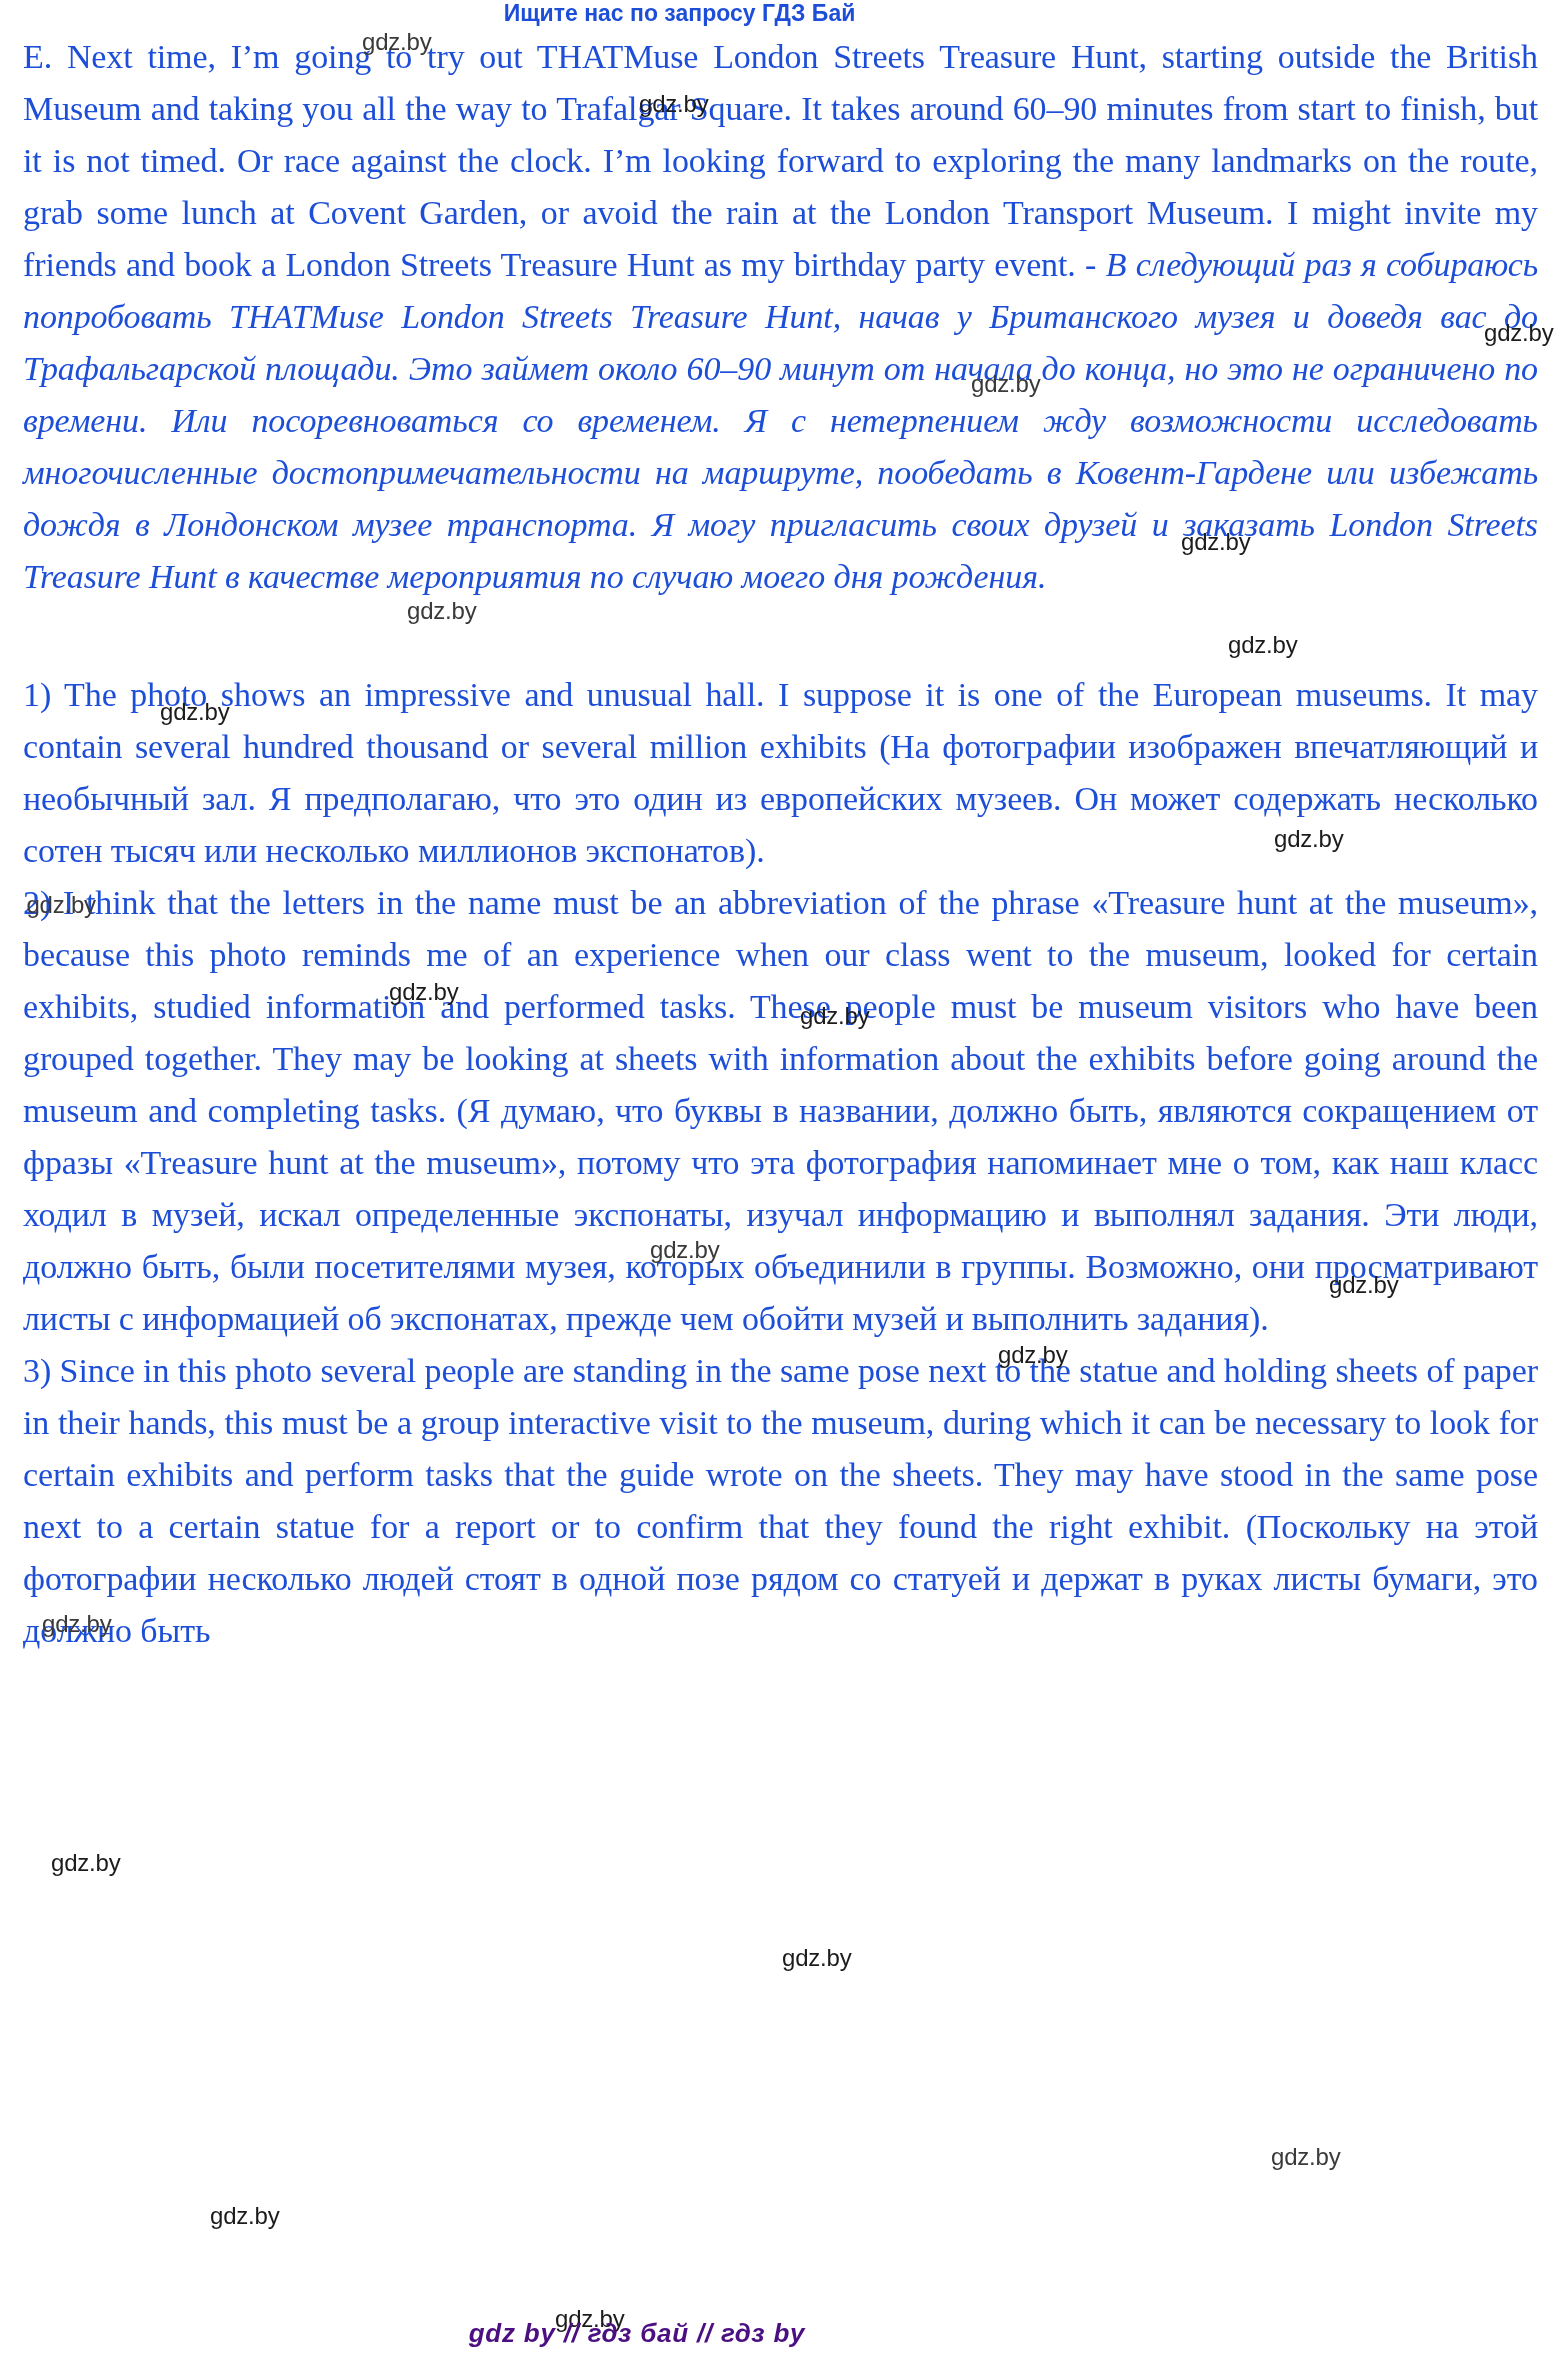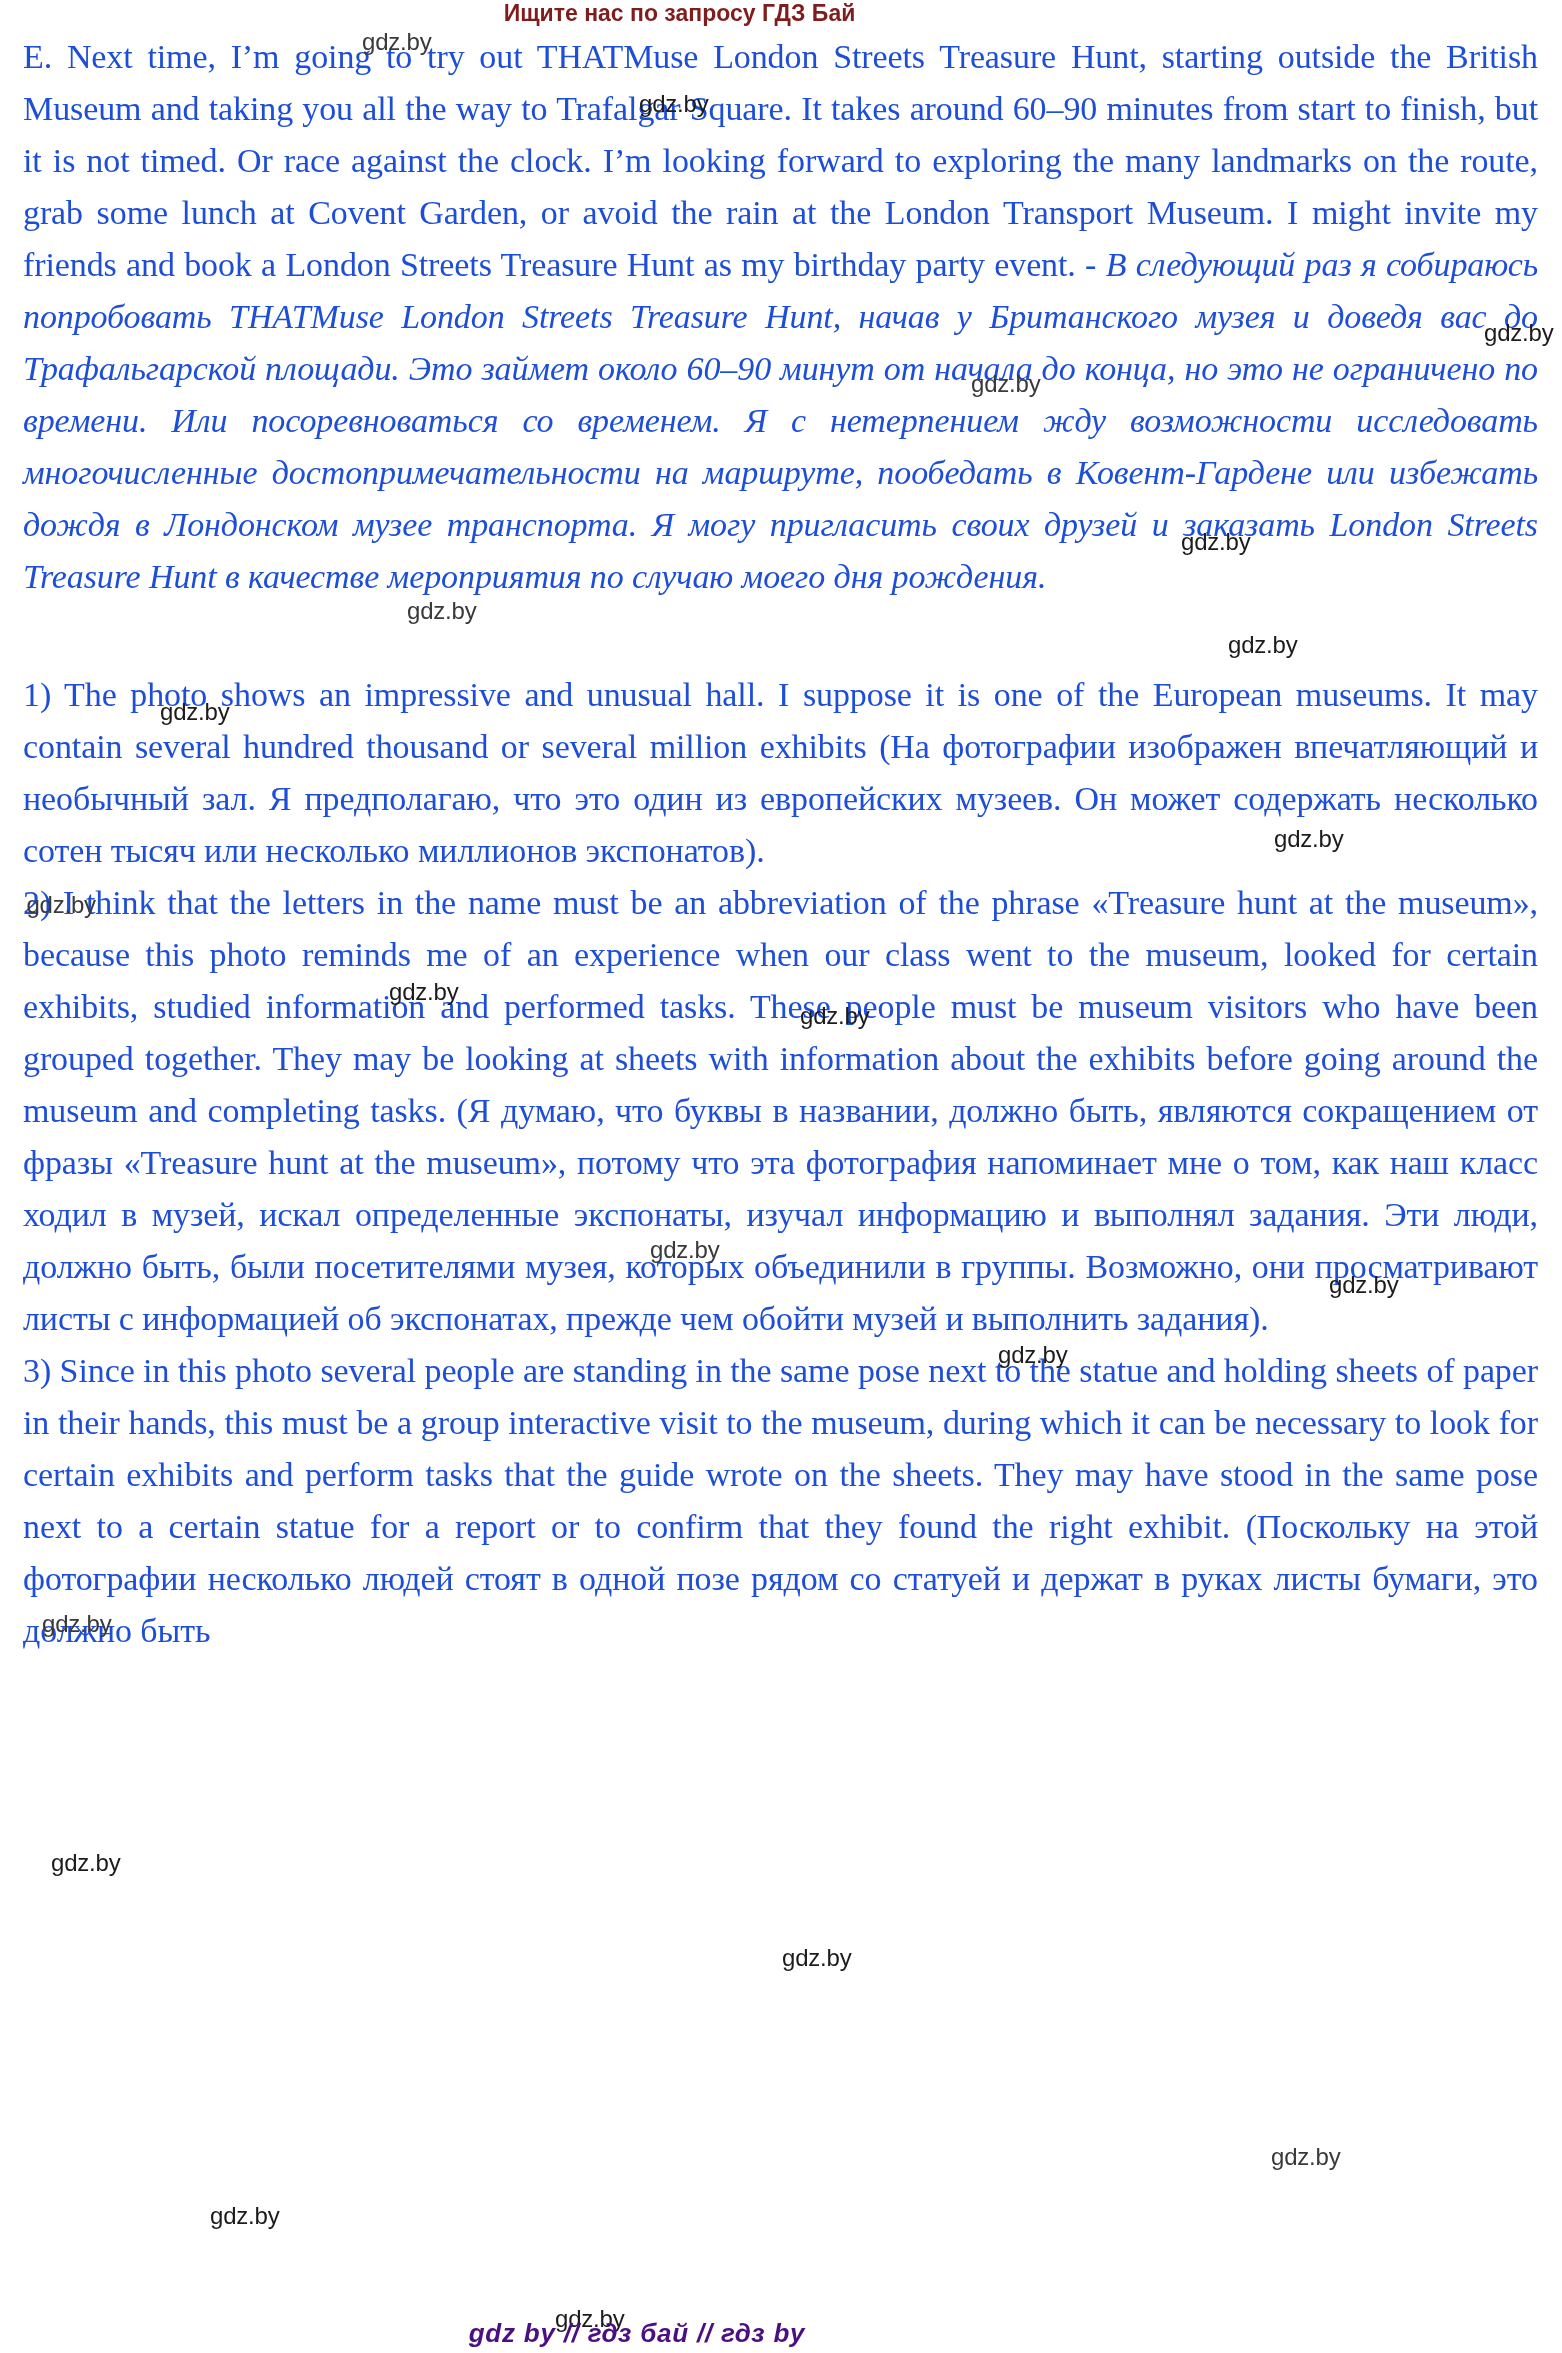--- a/index.html
+++ b/index.html
@@ -16,21 +16,21 @@
   
   .header-banner {
     position: absolute;
     top: 0; left: 0;
     width: 1359px;
     height: 26.4px;
     text-align: center;
     font-family: "Liberation Sans", sans-serif;
     font-size: 23px;
     font-weight: bold;
-    color: #7f1d1d;
+    color: #1d4ed8;
     line-height: 26.4px;
     letter-spacing: 0px;
     white-space: nowrap;
   }
 
   
   .footer-banner {
     position: absolute;
     bottom: 4.7px; left: 0;
     width: 1274px;

